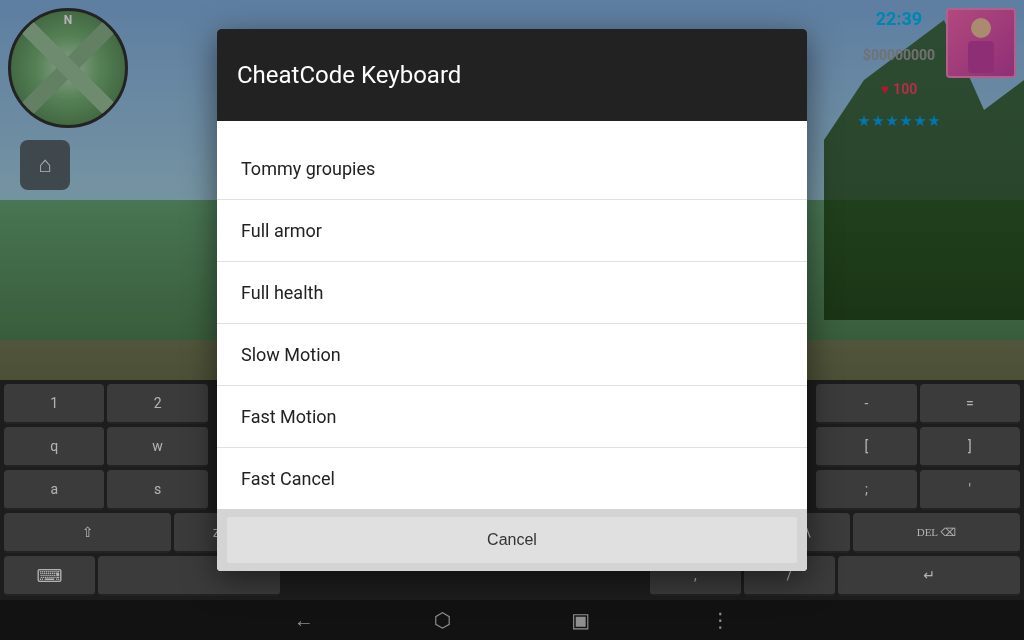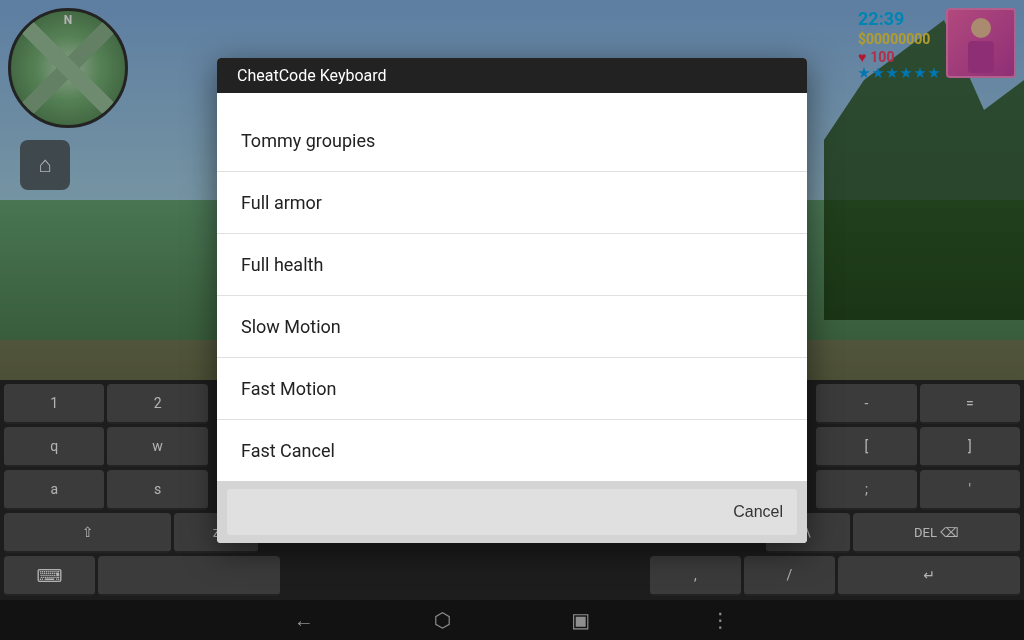--- a/index.html
+++ b/index.html
@@ -106,32 +106,32 @@
       display: flex;
       flex-direction: row;
       align-items: flex-start;
       gap: 6px;
       z-index: 10;
     }
 
     .hud-stats {
       display: flex;
       flex-direction: column;
-      align-items: flex-start;
-      gap: 2px;
+      align-items: center;
+      gap: 18px;
     }
 
     .hud-time {
       color: #00bfff;
       font-size: 18px;
       font-weight: bold;
     }
 
     .hud-money {
-      color: #fde047;
+      color: #a3a3a3;
       font-size: 14px;
       font-weight: bold;
     }
 
     .hud-health {
       display: flex;
       align-items: center;
       gap: 4px;
       color: #ff4466;
       font-size: 14px;
@@ -237,22 +237,22 @@
       background: white;
       border-radius: 4px;
       overflow: hidden;
       box-shadow: 0 8px 32px rgba(0,0,0,0.5);
       margin-top: -40px;
     }
 
     .dialog-title {
       background: #222;
       color: white;
-      padding: 8px 20px;
-      font-size: 16px;
+      padding: 32px 20px;
+      font-size: 24px;
       font-weight: normal;
     }
 
     .dialog-body {
       background: white;
       margin-top: 17px;
     }
 
     .cheat-item {
       padding: 20px 24px;
@@ -276,21 +276,21 @@
     .cancel-btn {
       flex: 1;
       margin: 6px 8px;
       padding: 14px;
       background: #e0e0e0;
       border: none;
       border-radius: 3px;
       font-size: 16px;
       color: #333;
       cursor: pointer;
-      text-align: right;
+      text-align: center;
     }
   </style>
 </head>
 <body>
 
 <div class="game-bg">
   <div class="trees"></div>
   <div class="ground"></div>
 </div>
 
@@ -351,21 +351,21 @@
     <div style="flex:6"></div>
     <div class="key">;</div>
     <div class="key">'</div>
   </div>
 
   <div class="keyboard-row">
     <div class="key wider">⇧</div>
     <div class="key">z</div>
     <div style="flex:6"></div>
     <div class="key">\</div>
-    <div class="key wider" style="font-size:13px;">DEL ⌫</div>
+    <div class="key wider" style="font-size:11px;font-family:Liberation Serif, serif;">DEL ⌫</div>
   </div>
 
   <div class="keyboard-row">
     <div class="key" style="font-size:18px;">⌨</div>
     <div class="key wider"></div>
     <div style="flex:4"></div>
     <div class="key">,</div>
     <div class="key">/</div>
     <div class="key wider">↵</div>
   </div>

